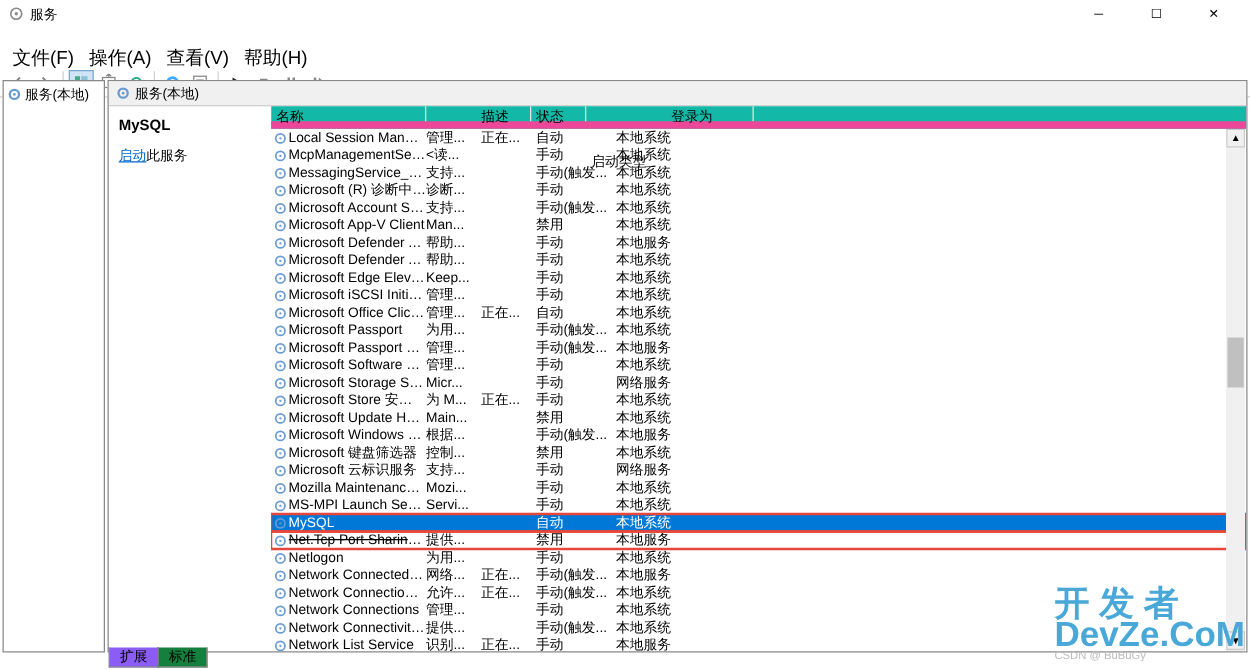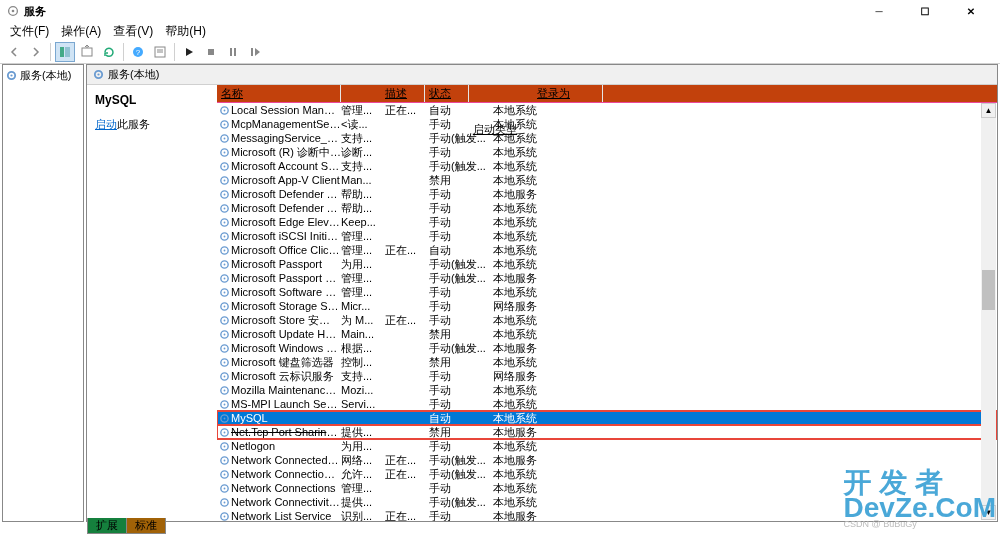--- a/index.html
+++ b/index.html
@@ -1,46 +1,46 @@
 <!DOCTYPE html>
 <html><head>
 <meta charset="utf-8">
 <style>
 * { box-sizing: border-box; font-family: "Microsoft YaHei", "Segoe UI", Tahoma, sans-serif; }
 body { margin: 0; width: 1000px; height: 536px; background: #fff; font-size: 11px; color: #000; overflow: hidden; position: relative; }
 
 
-.titlebar { display: flex; align-items: center; height: 22px; padding: 0 6px; background: #fff; font-weight: bold; }
+.titlebar { display: flex; align-items: center; height: 22px; padding: 0 6px; background: #fff; }
 .titlebar .icon { width: 14px; height: 14px; margin-right: 4px; display: inline-flex; align-items: center; justify-content: center; }
 .titlebar .title { flex: 1; font-size: 11px; }
 .winbtns { display: flex; }
 .winbtns div { width: 46px; height: 22px; display: flex; align-items: center; justify-content: center; font-size: 10px; }
 
 
-.menubar { display: flex; height: 18px; padding: 0 4px; font-size: 12px; }
+.menubar { display: flex; height: 18px; padding: 0 4px; font-size: 15px; margin-top: 14px; }
 .menubar span { padding: 1px 6px; }
 
 
 .toolbar { display: flex; align-items: center; height: 24px; padding: 2px 4px; border-bottom: 1px solid #d0d0d0; gap: 2px; }
 .toolbar .tb { width: 20px; height: 20px; display: flex; align-items: center; justify-content: center; border: 1px solid transparent; }
 .toolbar .tb svg { width: 14px; height: 14px; }
 .toolbar .sep { width: 1px; height: 18px; background: #d0d0d0; margin: 0 2px; }
 
 
 .main { position: absolute; top: 64px; bottom: 14px; left: 0; right: 0; display: flex; }
 .leftpane { width: 82px; border: 1px solid #888; margin: 0 2px; background: #fff; padding: 2px; }
 .leftitem { display: flex; align-items: center; gap: 3px; padding: 1px; }
 .rightpane { flex: 1; border: 1px solid #888; margin: 0 2px 0 0; background: #fff; display: flex; flex-direction: column; overflow: hidden; }
 .rphead { height: 20px; background: #f0f0f0; border-bottom: 1px solid #d0d0d0; display: flex; align-items: center; padding: 0 6px; gap: 4px; }
 .rpbody { flex: 1; display: flex; overflow: hidden; justify-content: flex-end; }
 .detail { width: 130px; padding: 8px; border-right: none; }
 .detail .svname { font-weight: bold; font-size: 12px; margin-bottom: 10px; }
 .detail .link { color: #0066cc; text-decoration: underline; }
 .listwrap { flex: 1; position: relative; overflow: hidden; }
-.listhead { display: flex; height: 18px; background: #c2410c; border-bottom: 1px solid #ec4899; font-size: 11px; position: sticky; top: 0; text-decoration: underline; }
+.listhead { display: flex; height: 18px; background: #14b8a6; border-bottom: 6px solid #ec4899; font-size: 11px; position: sticky; top: 0; }
 .listhead div { padding: 1px 4px; border-right: 1px solid #e5e5e5; }
 .c-name { width: 124px; }
 .c-desc { width: 44px; margin-left: 40px; }
 .c-stat { width: 44px; }
 .c-start { width: 64px; margin-top: 36px; }
 .c-logon { width: 70px; }
 .rows { overflow-y: auto; height: calc(100% - 18px); }
 .row { display: flex; height: 14px; font-size: 11px; line-height: 14px; }
 .row .ic { width: 14px; display: flex; align-items: center; justify-content: center; }
 .row .nm { width: 110px; white-space: nowrap; overflow: hidden; text-overflow: ellipsis; }
@@ -48,22 +48,22 @@
 .row .st { width: 44px; white-space: nowrap; overflow: hidden; }
 .row .su { width: 64px; white-space: nowrap; overflow: hidden; }
 .row .lg { width: 70px; white-space: nowrap; overflow: hidden; }
 .row.sel { background: #0078d7; color: #fff; }
 .row.hi { outline: 2px solid #e8463a; outline-offset: -1px; }
 .row.strike .nm { text-decoration: line-through; }
 .gear { width: 11px; height: 11px; }
 
 
 .tabs { position: absolute; bottom: 2px; left: 87px; display: flex; font-size: 11px; }
-.tabs span { border: 1px solid #888; border-top: none; padding: 0 8px; background: #a16207; margin-right: -1px; }
-.tabs span.act { background: #15803d; }
+.tabs span { border: 1px solid #888; border-top: none; padding: 0 8px; background: #15803d; margin-right: -1px; }
+.tabs span.act { background: #8b5cf6; }
 
 
 .wm { position: absolute; right: 4px; bottom: 8px; color: #4aa8d8; font-family: Arial; font-weight: bold; font-size: 28px; line-height: 0.9; pointer-events: none; }
 .wm .sm { color: #bbb; font-size: 9px; font-weight: normal; }
 
 
 .sb { position: absolute; right: 1px; top: 18px; bottom: 1px; width: 15px; background: #f0f0f0; }
 .sb .btn { height: 15px; background: #f0f0f0; border: 1px solid #ccc; display: flex; align-items: center; justify-content: center; font-size: 8px; }
 .sb .thumb { position: absolute; left: 1px; right: 1px; top: 40%; height: 40px; background: #c0c0c0; }
 </style>

